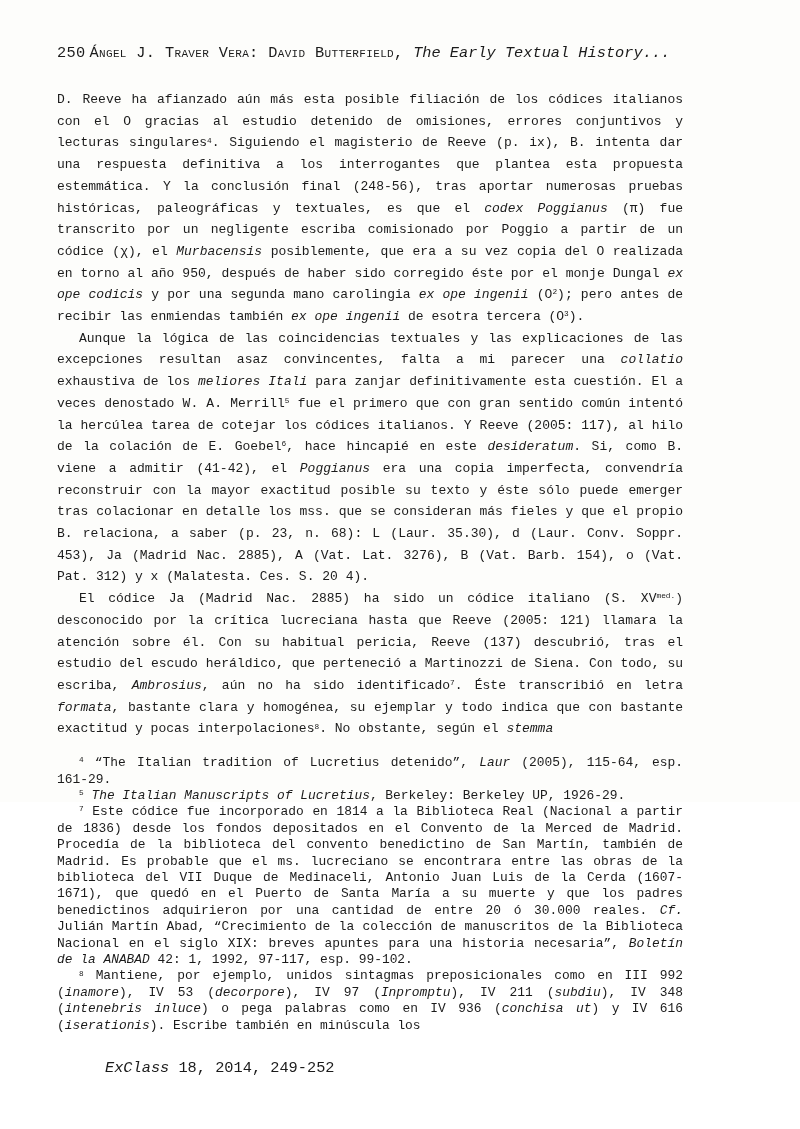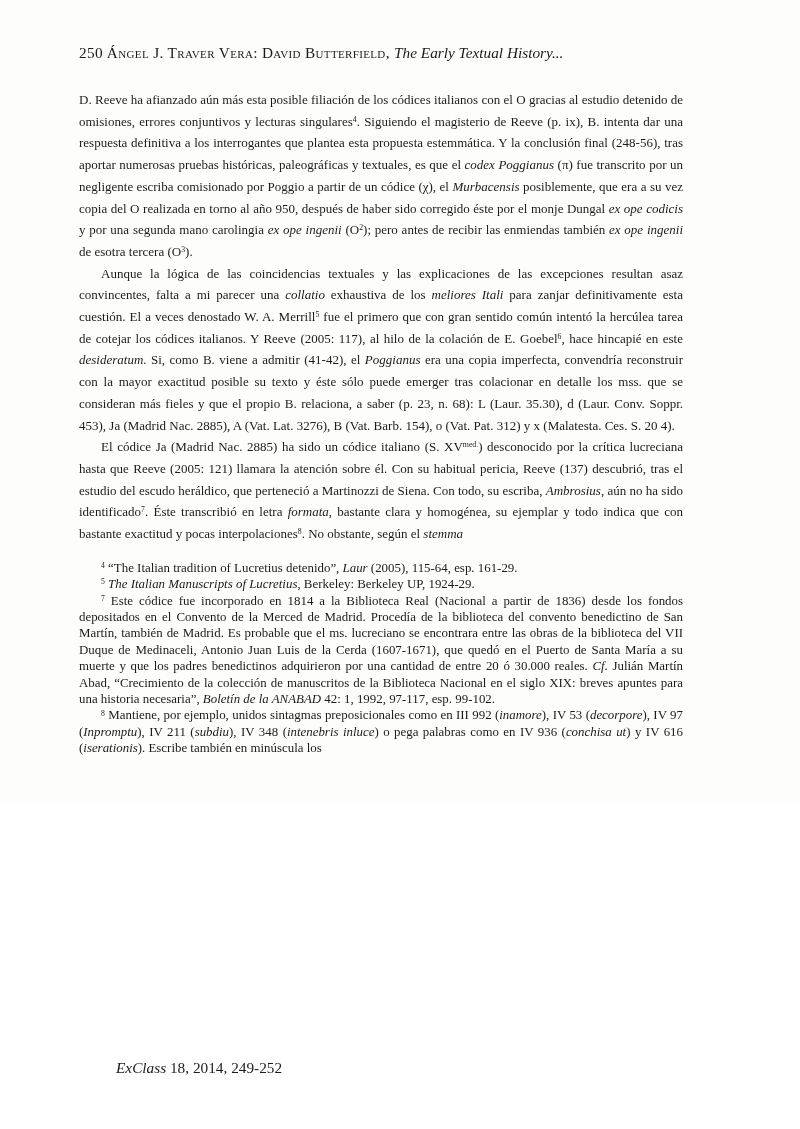--- a/index.html
+++ b/index.html
@@ -2,22 +2,22 @@
 <html><head>
 <meta charset="utf-8">
 <style>
   * { margin: 0; padding: 0; box-sizing: border-box; }
   html, body { background: #ffffff; }
   body { width: 800px; height: 1129px; overflow: hidden; }
   .page {
     width: 800px; height: 802px;
     background: #fdfdfb;
     position: relative;
-    padding: 44px 117px 0 79px;
-    font-family: Liberation Serif, serif;
+    padding: 44px 117px 0 57px;
+    font-family: Liberation Mono, monospace;
     color: #1b1b1b;
   }
   .running-header {
     display: flex;
     align-items: baseline;
     font-size: 15.3px;
     white-space: nowrap;
   }
   .pagenum { letter-spacing: .3px; }
   .runtitle { margin-left: 4px; }
@@ -40,21 +40,21 @@
   }
   .footnotes {
     margin-top: 15px;
     font-size: 12.9px;
     line-height: 16.4px;
     text-align: justify;
   }
   p.fn { margin: 0; text-indent: 22px; }
   .page-footer {
     position: absolute;
-    left: 116px;
+    left: 105px;
     top: 1059px;
     font-size: 15.3px;
   }
 </style>
 </head>
 <body>
 
 <div class="page">
 
   <div class="running-header">
@@ -63,21 +63,21 @@
   </div>
 
   <div class="body-block">
     <p class="para"><span>D. Reeve ha afianzado aún más esta posible filiación de los códices italianos con el O gracias al estudio detenido de omisiones, errores conjuntivos y lecturas singulares</span><sup>4</sup><span>. Siguiendo el magisterio de Reeve (p. ix), B. intenta dar una respuesta definitiva a los interrogantes que plantea esta propuesta estemmática. Y la conclusión final (248-56), tras aportar numerosas pruebas históricas, paleográficas y textuales, es que el </span><span class="it">codex Poggianus</span><span> (π) fue transcrito por un negligente escriba comisionado por Poggio a partir de un códice (χ), el </span><span class="it">Murbacensis</span><span> posiblemente, que era a su vez copia del O realizada en torno al año 950, después de haber sido corregido éste por el monje Dungal </span><span class="it">ex ope codicis</span><span> y por una segunda mano carolingia </span><span class="it">ex ope ingenii</span><span> (O</span><sup>2</sup><span>); pero antes de recibir las enmiendas también </span><span class="it">ex ope ingenii</span><span> de esotra tercera (O</span><sup>3</sup><span>).</span></p>
     <p class="para indent"><span>Aunque la lógica de las coincidencias textuales y las explicaciones de las excepciones resultan asaz convincentes, falta a mi parecer una </span><span class="it">collatio</span><span> exhaustiva de los </span><span class="it">meliores Itali</span><span> para zanjar definitivamente esta cuestión. El a veces denostado W. A. Merrill</span><sup>5</sup><span> fue el primero que con gran sentido común intentó la hercúlea tarea de cotejar los códices italianos. Y Reeve (2005: 117), al hilo de la colación de E. Goebel</span><sup>6</sup><span>, hace hincapié en este </span><span class="it">desideratum</span><span>. Si, como B. viene a admitir (41-42), el </span><span class="it">Poggianus</span><span> era una copia imperfecta, convendría reconstruir con la mayor exactitud posible su texto y éste sólo puede emerger tras colacionar en detalle los mss. que se consideran más fieles y que el propio B. relaciona, a saber (p. 23, n. 68): L (Laur. 35.30), d (Laur. Conv. Soppr. 453), Ja (Madrid Nac. 2885), A (Vat. Lat. 3276), B (Vat. Barb. 154), o (Vat. Pat. 312) y x (Malatesta. Ces. S. 20 4).</span></p>
     <p class="para indent"><span>El códice Ja (Madrid Nac. 2885) ha sido un códice italiano (S. XV</span><sup>med.</sup><span>) desconocido por la crítica lucreciana hasta que Reeve (2005: 121) llamara la atención sobre él. Con su habitual pericia, Reeve (137) descubrió, tras el estudio del escudo heráldico, que perteneció a Martinozzi de Siena. Con todo, su escriba, </span><span class="it">Ambrosius</span><span>, aún no ha sido identificado</span><sup>7</sup><span>. Éste transcribió en letra </span><span class="it">formata</span><span>, bastante clara y homogénea, su ejemplar y todo indica que con bastante exactitud y pocas interpolaciones</span><sup>8</sup><span>. No obstante, según el </span><span class="it">stemma</span></p>
   </div>
 
   <div class="footnotes">
     <p class="fn"><sup>4</sup><span> “The Italian tradition of Lucretius detenido”, </span><span class="it">Laur</span><span> (2005), 115-64, esp. 161-29.</span></p>
-    <p class="fn"><sup>5</sup><span> </span><span class="it">The Italian Manuscripts of Lucretius</span><span>, Berkeley: Berkeley UP, 1924-29.</span></p>
+    <p class="fn"><sup>5</sup><span> </span><span class="it">The Italian Manuscripts of Lucretius</span><span>, Berkeley: Berkeley UP, 1926-29.</span></p>
     <p class="fn"><sup>7</sup><span> Este códice fue incorporado en 1814 a la Biblioteca Real (Nacional a partir de 1836) desde los fondos depositados en el Convento de la Merced de Madrid. Procedía de la biblioteca del convento benedictino de San Martín, también de Madrid. Es probable que el ms. lucreciano se encontrara entre las obras de la biblioteca del VII Duque de Medinaceli, Antonio Juan Luis de la Cerda (1607-1671), que quedó en el Puerto de Santa María a su muerte y que los padres benedictinos adquirieron por una cantidad de entre 20 ó 30.000 reales. </span><span class="it">Cf.</span><span> Julián Martín Abad, “Crecimiento de la colección de manuscritos de la Biblioteca Nacional en el siglo XIX: breves apuntes para una historia necesaria”, </span><span class="it">Boletín de la ANABAD</span><span> 42: 1, 1992, 97-117, esp. 99-102.</span></p>
     <p class="fn"><sup>8</sup><span> Mantiene, por ejemplo, unidos sintagmas preposicionales como en III 992 (</span><span class="it">inamore</span><span>), IV 53 (</span><span class="it">decorpore</span><span>), IV 97 (</span><span class="it">Inpromptu</span><span>), IV 211 (</span><span class="it">subdiu</span><span>), IV 348 (</span><span class="it">intenebris inluce</span><span>) o pega palabras como en IV 936 (</span><span class="it">conchisa ut</span><span>) y IV 616 (</span><span class="it">iserationis</span><span>). Escribe también en minúscula los</span></p>
   </div>
 
   <div class="page-footer">
     <span><span class="it">ExClass</span><span> 18, 2014, 249-252</span></span>
   </div>
 
 </div>
 

